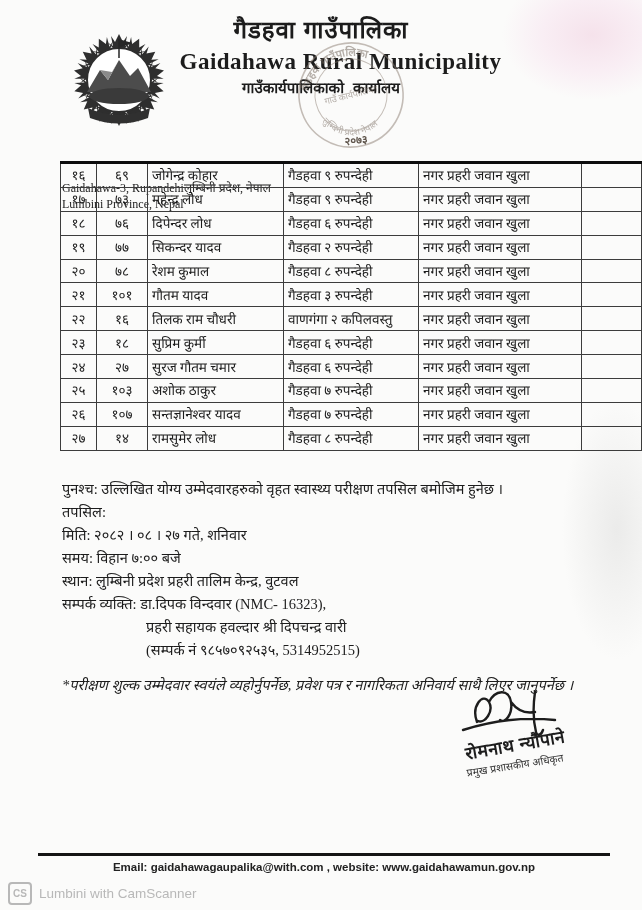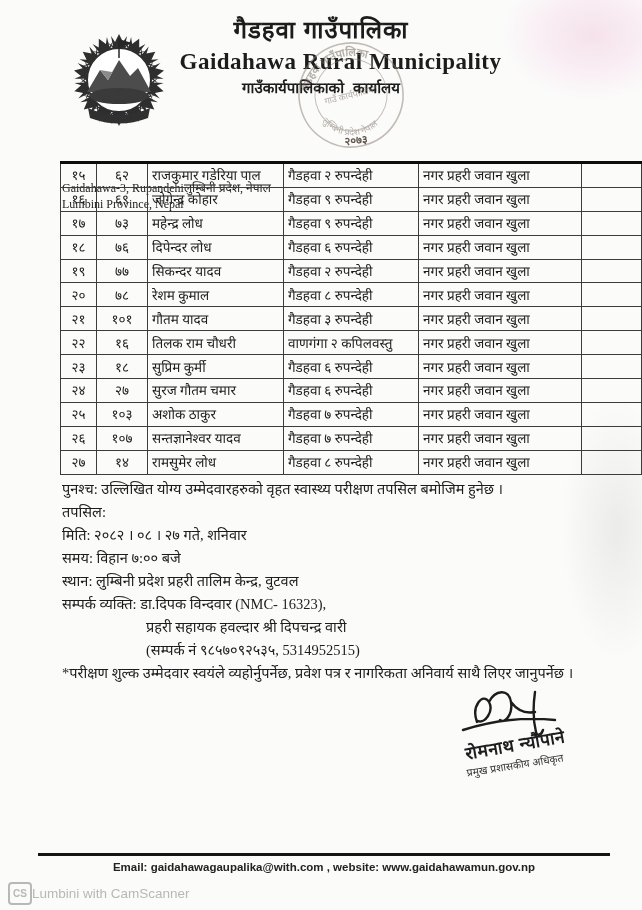--- a/index.html
+++ b/index.html
@@ -33,35 +33,35 @@
   td.c0{width:27px;text-align:center;}
   td.c1{width:42px;text-align:center;}
   td.c2{width:127px;}
   td.c3{width:126px;}
   td.c4{width:154px;padding-left:9px;}
   td.c5{width:51px;}
   
   .notes{position:absolute;left:62px;top:478px;width:528px;font-size:14.5px;line-height:23px;}
   .notes div{white-space:nowrap;}
   .indent{padding-left:84px;}
-  .fee{white-space:normal !important;text-align:justify;margin-top:0;}
+  .fee{white-space:normal !important;font-style:italic;text-align:justify;margin-top:12px;}
   
   .signature{position:absolute;left:415px;top:684px;width:200px;height:115px;}
   .sig-squiggle{position:absolute;left:40px;top:0;}
   .sig-name{position:absolute;left:0px;top:48px;width:200px;text-align:center;
     font-family:"Liberation Sans","DejaVu Sans",sans-serif;font-size:17.5px;font-weight:bold;
     color:#1d1d1d;transform:rotate(-10deg);letter-spacing:.5px;}
   .sig-role{position:absolute;left:10px;top:74px;width:180px;text-align:center;
     font-family:"Liberation Sans","DejaVu Sans",sans-serif;font-size:10.5px;color:#333;
     transform:rotate(-9deg);}
   
   .email-bar{position:absolute;left:38px;top:853px;width:572px;border-top:3px solid #141414;
     text-align:center;padding-top:5px;
     font-family:"Liberation Sans","DejaVu Sans",sans-serif;font-size:11.5px;font-weight:bold;color:#222;}
-  .watermark{position:absolute;left:8px;top:882px;display:flex;align-items:center;color:#b8b8b8;
+  .watermark{position:absolute;left:8px;top:882px;display:flex;align-items:center;gap:7px;color:#b8b8b8;
     font-family:"Liberation Sans","DejaVu Sans",sans-serif;}
   .cs-box{width:20px;height:19px;border:2px solid #b8b8b8;border-radius:4px;
     display:flex;align-items:center;justify-content:center;font-size:10px;font-weight:bold;}
   .cs-label{font-size:13.5px;}
 </style>
 </head>
 <body>
 
 <div class="artifact" id="blob-topright"></div>
 <div class="artifact" id="blob-right"></div>
@@ -150,28 +150,20 @@
 <div class="stamp-year">२०७३</div>
 
 <div class="address">
   <div>Gaidahawa-3, Rupandehiलुम्बिनी प्रदेश, नेपाल</div>
   <div>Lumbini Province, Nepal</div>
 </div>
 
 <table class="roster">
   <tbody>
       <tr>
-        <td class="c0">१५</td>
-        <td class="c1">६२</td>
-        <td class="c2">राजकुमार गडेरिया पाल</td>
-        <td class="c3">गैडहवा २ रुपन्देही</td>
-        <td class="c4">नगर प्रहरी जवान खुला</td>
-        <td class="c5"></td>
-      </tr>
-      <tr>
         <td class="c0">१६</td>
         <td class="c1">६९</td>
         <td class="c2">जोगेन्द्र कोहार</td>
         <td class="c3">गैडहवा ९ रुपन्देही</td>
         <td class="c4">नगर प्रहरी जवान खुला</td>
         <td class="c5"></td>
       </tr>
       <tr>
         <td class="c0">१७</td>
         <td class="c1">७३</td>

